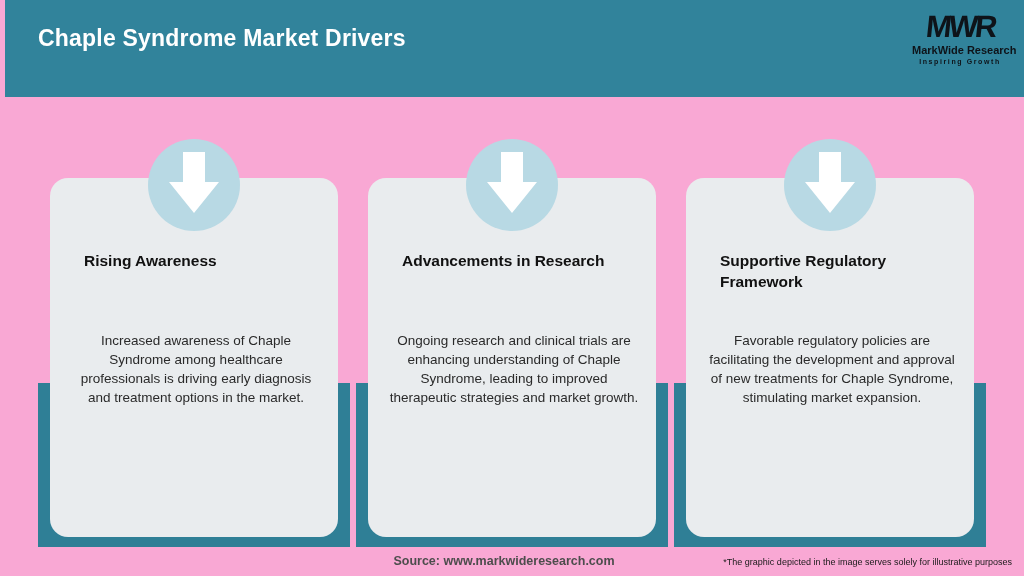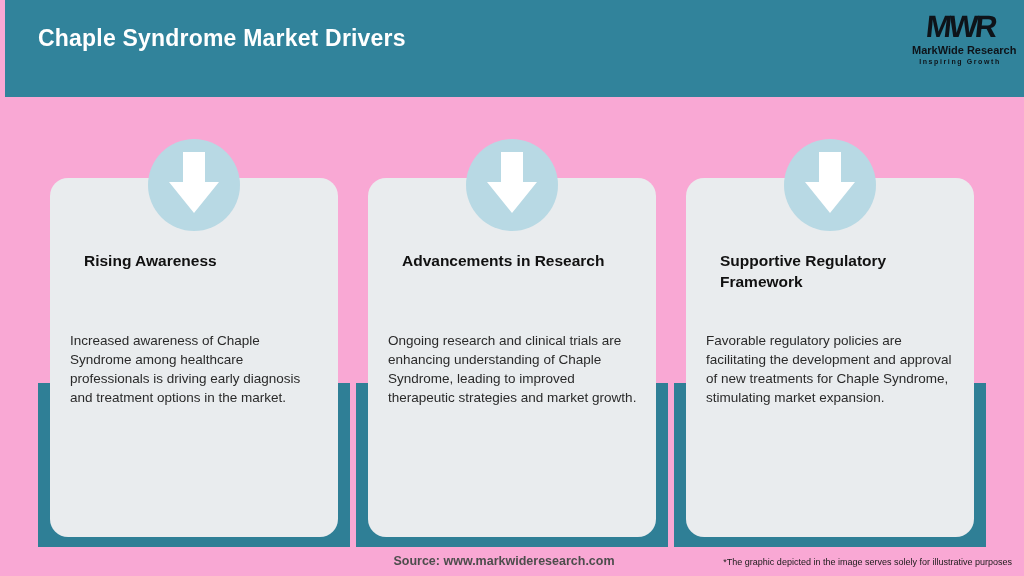--- a/index.html
+++ b/index.html
@@ -99,21 +99,21 @@
     color: #111111;
     line-height: 1.35;
   }
   .card-desc {
     position: absolute;
     left: 32px; top: 192px;
     width: 252px;
     font-size: 13.5px;
     color: #2a2a2a;
     line-height: 1.42;
-    text-align: left;
+    text-align: center;
   }
 
   
   .footer-source {
     position: absolute;
     left: 0; right: 16px;
     top: 554px;
     text-align: center;
     font-size: 12.5px;
     font-weight: bold;

